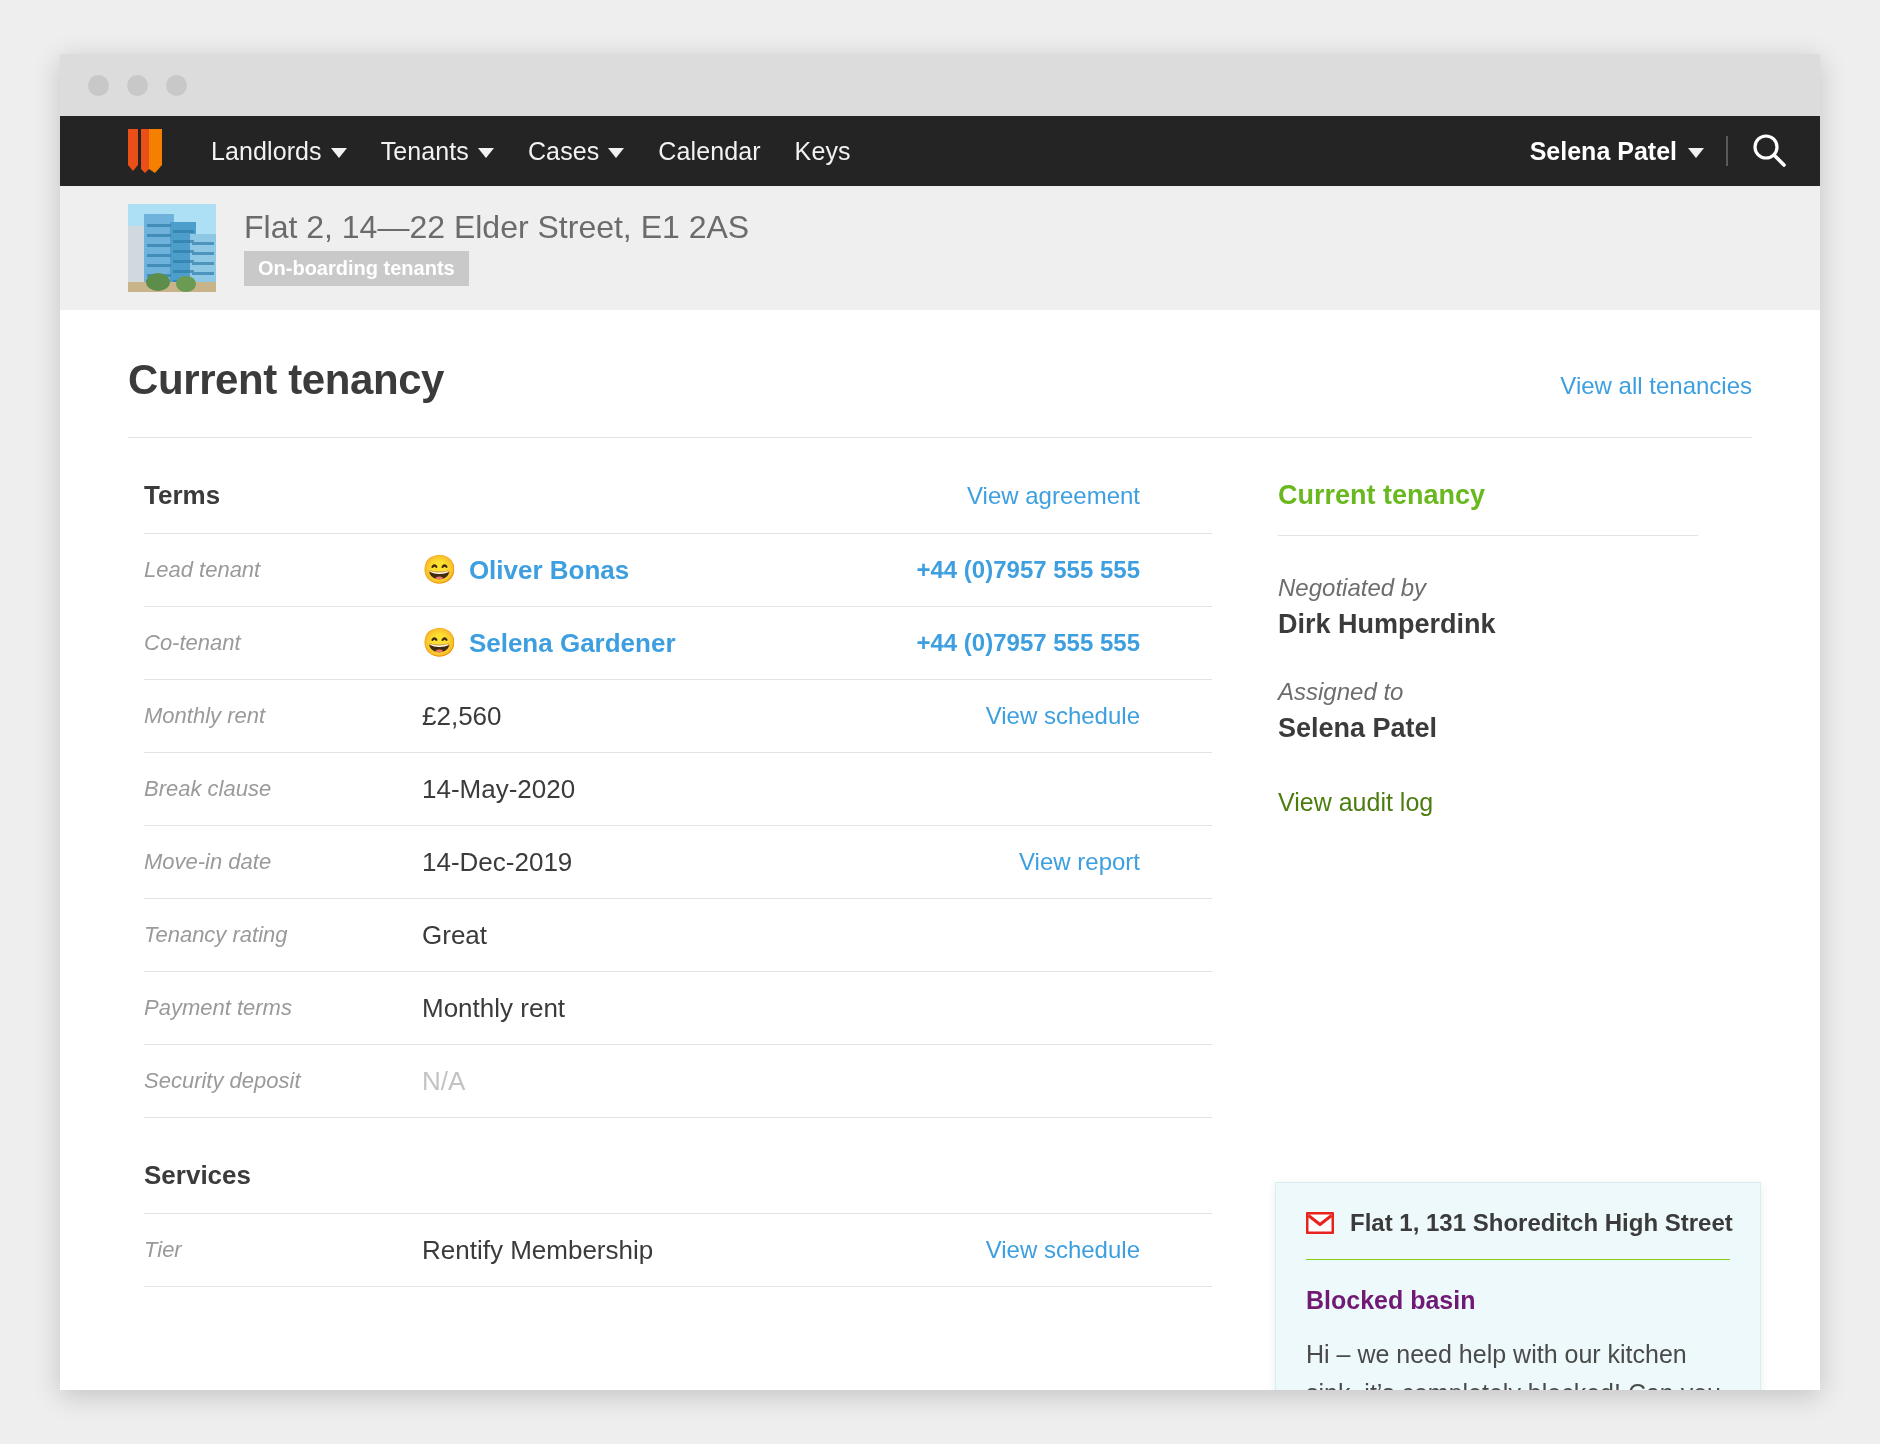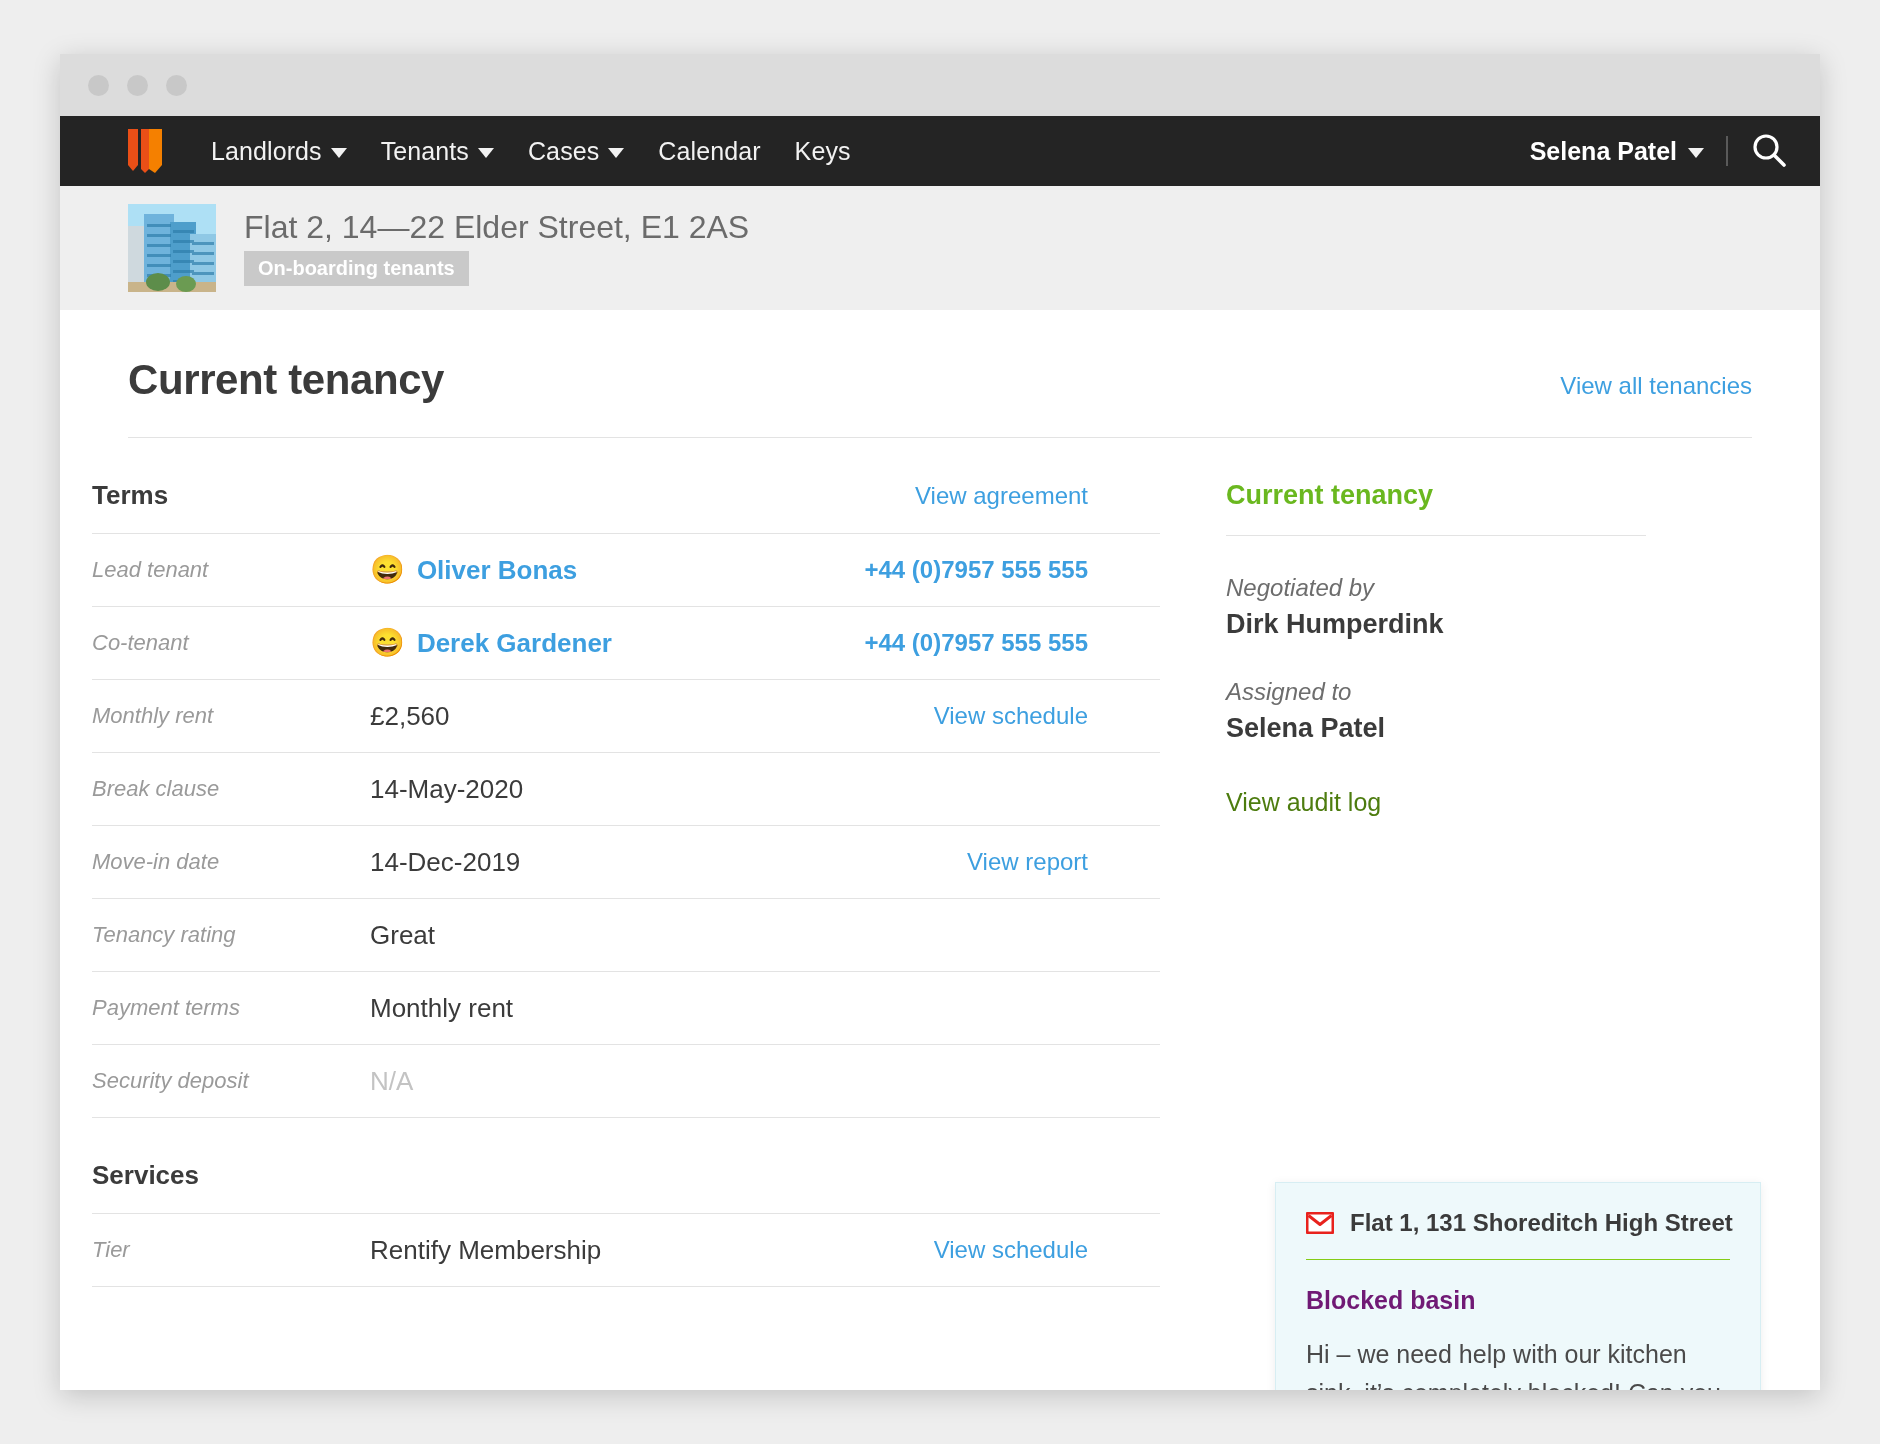--- a/index.html
+++ b/index.html
@@ -190,21 +190,21 @@
     cursor: pointer;
   }
   #head-rule {
     margin: 33px 68px 0 68px;
     height: 1px;
     background: #e3e3e3;
   }
 
   #columns {
     display: flex;
-    padding: 0 32px;
+    padding: 0 84px;
     gap: 0;
   }
   #main-col { width: 1068px; flex: none; }
   #side-col { width: 420px; flex: none; margin-left: 66px; }
 
   
   .section-head {
     display: flex;
     align-items: baseline;
     padding: 42px 0 22px 0;
@@ -442,21 +442,21 @@
             <div class="row-value link">
                 <span class="emoji">😄</span>
                 <span>Oliver Bonas</span>
               </div>
             <div class="row-extra phone">+44 (0)7957 555 555</div>
           </div>
           <div class="row">
             <div class="row-label">Co-tenant</div>
             <div class="row-value link">
                 <span class="emoji">😄</span>
-                <span>Derek Gardener</span>
+                <span>Selena Gardener</span>
               </div>
             <div class="row-extra phone">+44 (0)7957 555 555</div>
           </div>
           <div class="row">
             <div class="row-label">Monthly rent</div>
             <div class="row-value">£2,560</div>
             <div class="row-extra action">View schedule</div>
           </div>
           <div class="row">
             <div class="row-label">Break clause</div>

